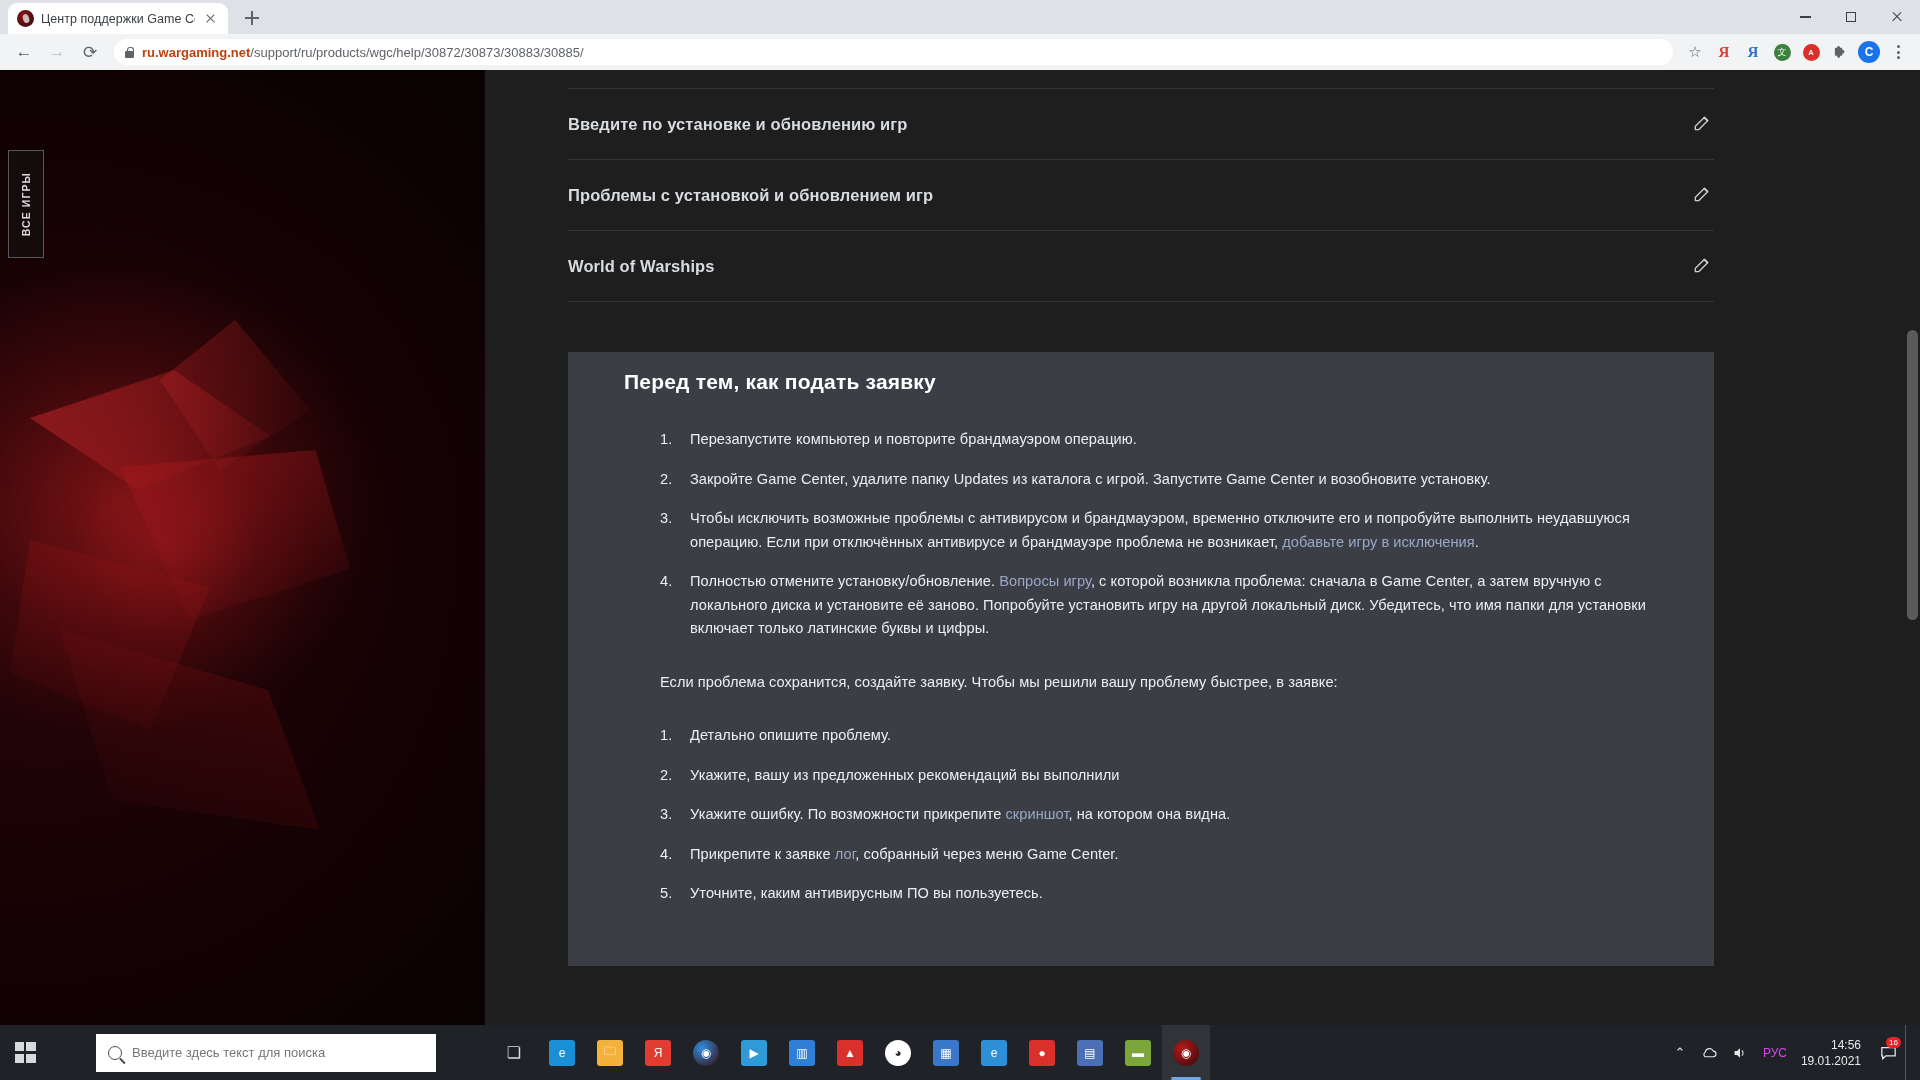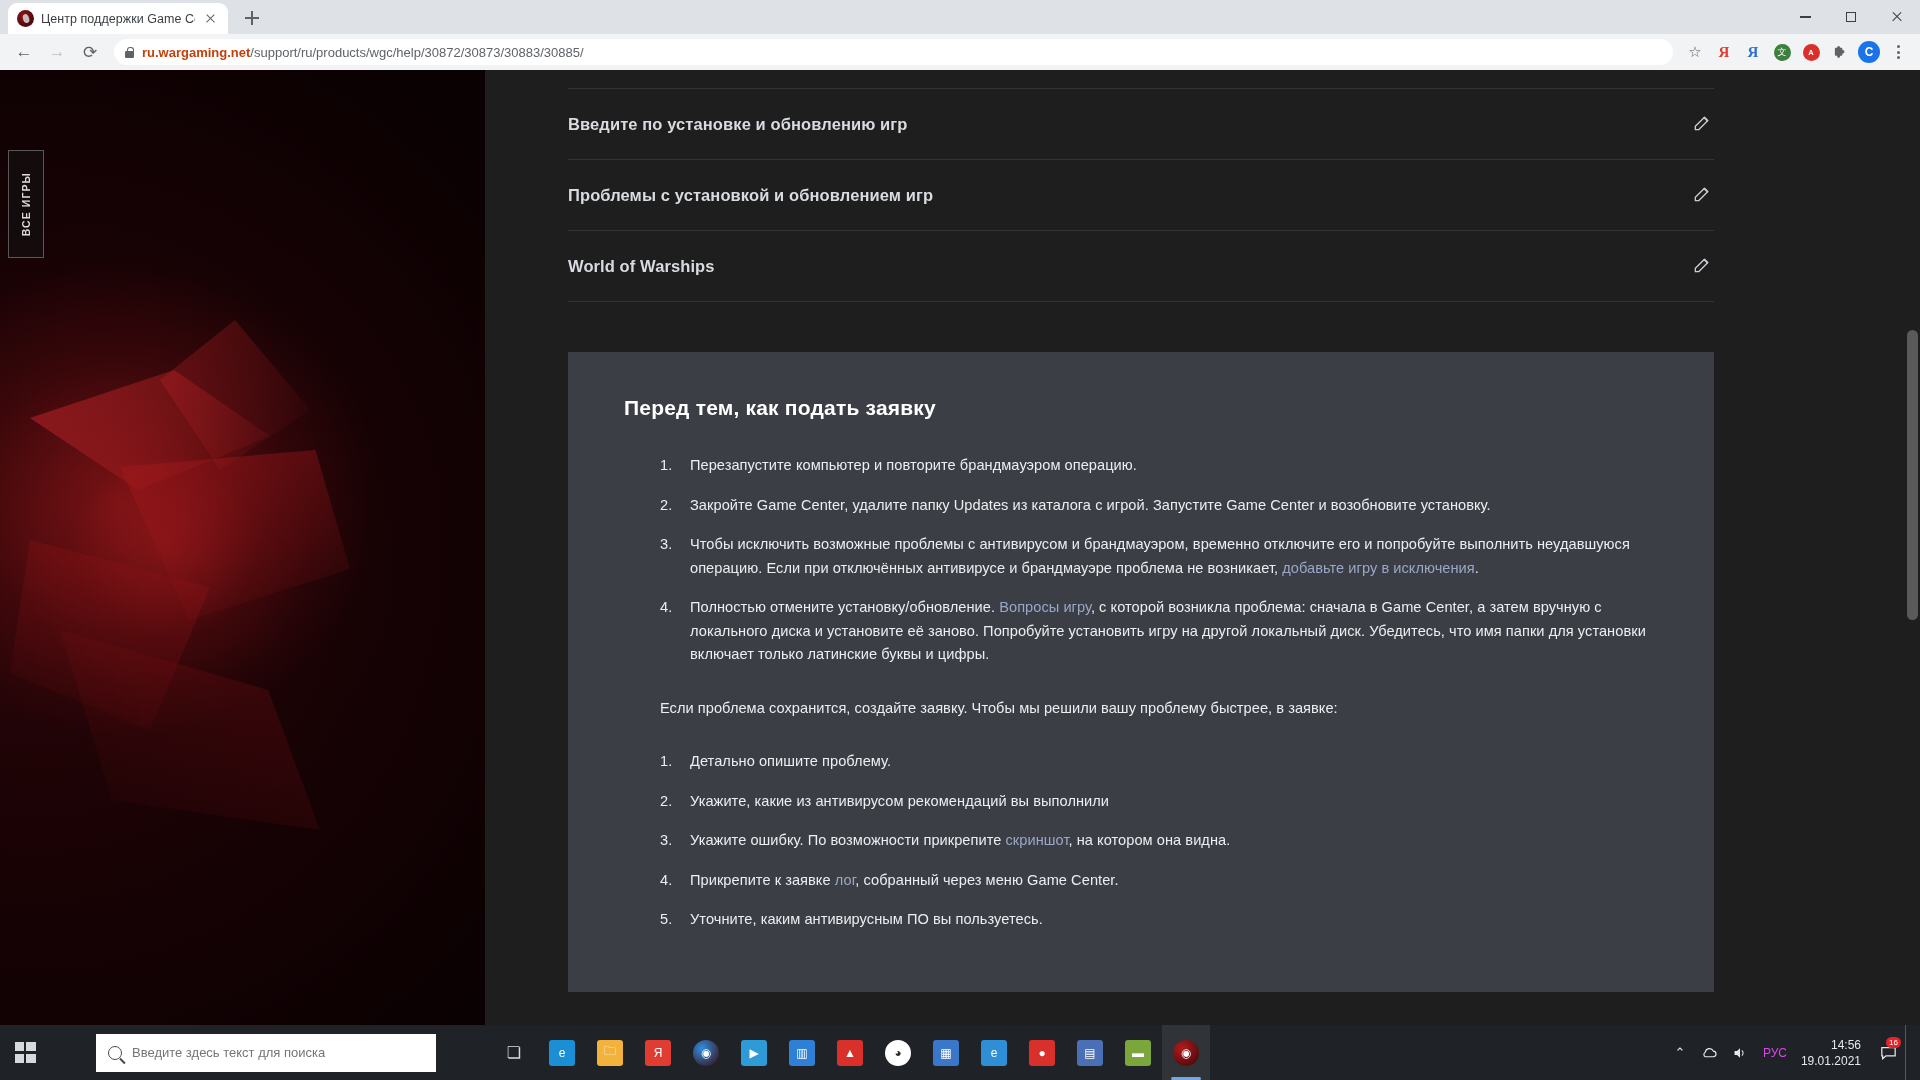--- a/index.html
+++ b/index.html
@@ -173,21 +173,21 @@
     border-top: 1px solid #343434; cursor: pointer;
   }
   .acc-title {
     font-size: 16.5px; font-weight: 700; color: #d8dbe0; letter-spacing: .1px;
   }
   .pencil { width: 22px; height: 22px; position: relative; cursor: pointer; flex: 0 0 auto; }
   .pencil svg { display: block; }
 
   
   .panel {
-    margin-top: 50px; background: #3b3e44; padding: 44px 32px 44px 32px;
+    margin-top: 50px; background: #3b3e44; padding: 18px 32px 44px 32px;
     width: 1146px;
   }
   .panel h2 {
     font-size: 21px; font-weight: 700; color: #ffffff; margin: 0 0 34px 24px;
     letter-spacing: .2px;
   }
   .panel ol {
     margin: 0 0 0 60px; padding: 0; list-style: none; counter-reset: li;
   }
   .panel ol li {
@@ -398,21 +398,21 @@
               <li><span>Перезапустите компьютер и повторите брандмауэром операцию.</span></li>
               <li><span>Закройте Game Center, удалите папку Updates из каталога с игрой. Запустите Game Center и возобновите установку.</span></li>
               <li><span>Чтобы исключить возможные проблемы с антивирусом и брандмауэром, временно отключите его и попробуйте выполнить неудавшуюся операцию. Если при отключённых антивирусе и брандмауэре проблема не возникает, </span><span class="lnk">добавьте игру в исключения</span><span>.</span></li>
               <li><span>Полностью отмените установку/обновление. </span><span class="lnk">Вопросы игру</span><span>, с которой возникла проблема: сначала в Game Center, а затем вручную с локального диска и установите её заново. Попробуйте установить игру на другой локальный диск. Убедитесь, что имя папки для установки включает только латинские буквы и цифры.</span></li>
             </ol>
 
           <p class="para">Если проблема сохранится, создайте заявку. Чтобы мы решили вашу проблему быстрее, в заявке:</p>
 
           <ol id="after-list">
               <li><span>Детально опишите проблему.</span></li>
-              <li><span>Укажите, какие из антивирусом рекомендаций вы выполнили</span></li>
+              <li><span>Укажите, вашу из предложенных рекомендаций вы выполнили</span></li>
               <li><span>Укажите ошибку. По возможности прикрепите </span><span class="lnk">скриншот</span><span>, на котором она видна.</span></li>
               <li><span>Прикрепите к заявке </span><span class="lnk">лог</span><span>, собранный через меню Game Center.</span></li>
               <li><span>Уточните, каким антивирусным ПО вы пользуетесь.</span></li>
             </ol>
         </div>
 
       </div>
     </div>
 
     <div class="scrollbar">

